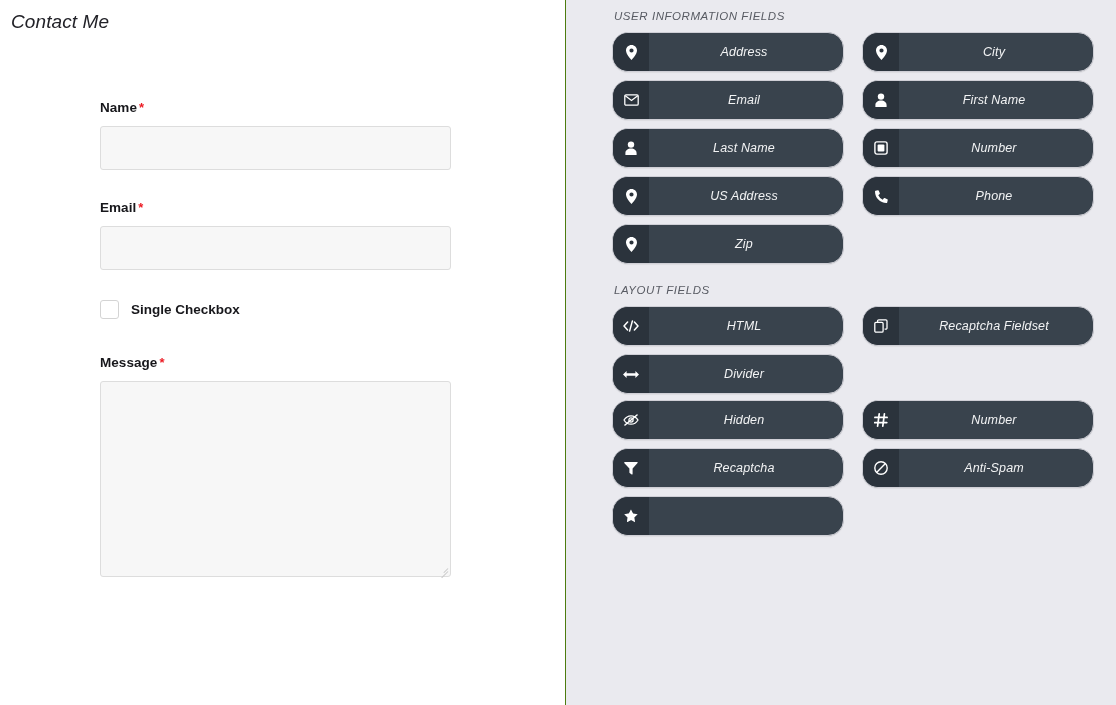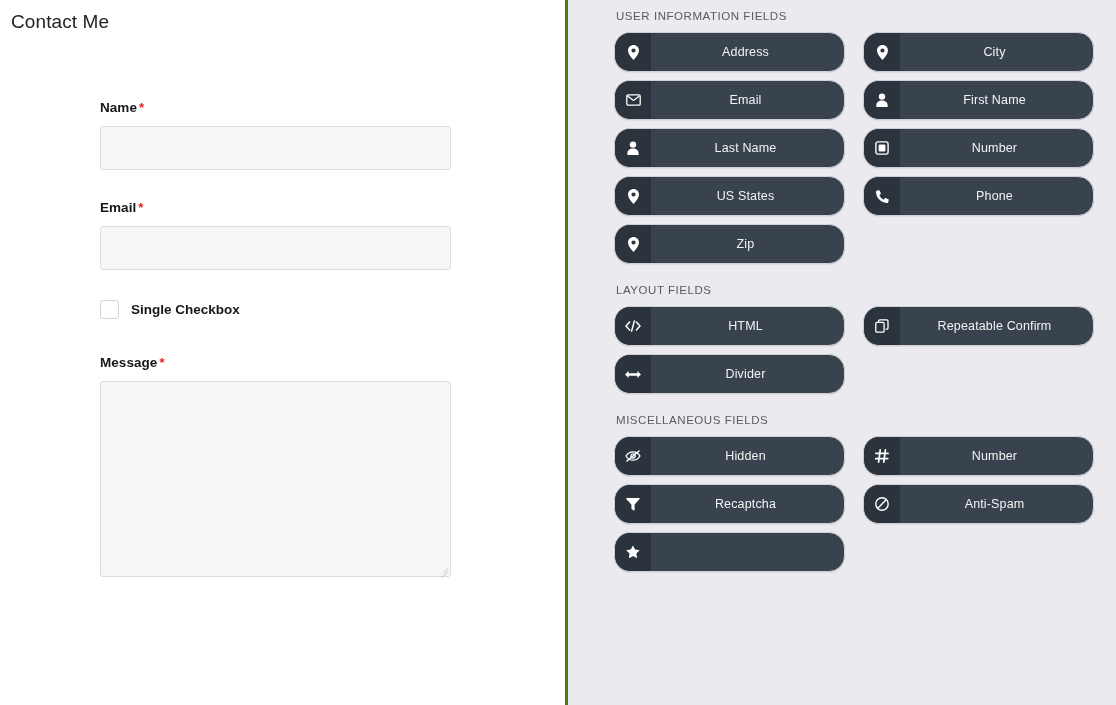--- a/index.html
+++ b/index.html
@@ -29,20 +29,21 @@
   }
 
   .page-title {
     position: absolute;
     left: 11px;
     top: 11px;
     font-size: 19px;
     font-weight: 400;
     color: #222228;
     letter-spacing: 0.1px;
+    font-style: italic;
   }
 
   .form-body {
     position: absolute;
     left: 100px;
     top: 100px;
     width: 360px;
   }
 
   .field-block { margin-bottom: 30px; }
@@ -129,23 +130,24 @@
     transform-origin: right center;
   }
   .resize-grip i:nth-child(1) { bottom: 2px; width: 9px; }
   .resize-grip i:nth-child(2) { bottom: 5px; width: 6px; }
 
   
   .fields-panel {
     flex: 1 1 auto;
     height: 705px;
     background: #eaeaef;
-    border-left: 3px solid #4d7c0f;
+    border-left: 1px solid #4d7c0f;
     padding: 10px 22px 0 46px;
     overflow: hidden;
+    font-style: italic;
   }
 
   .section { margin-bottom: 6px; }
 
   .section-title {
     font-size: 11.5px;
     font-weight: 400;
     color: #585b63;
     letter-spacing: 0.55px;
     margin: 0 0 10px 2px;
@@ -284,21 +286,21 @@
               </svg>
             </span>
             <span class="btn-text">Number</span>
           </div>
           <div class="field-btn">
             <span class="btn-icon">
               <svg width="11" height="15" viewBox="0 0 11 15" fill="currentColor">
                 <path d="M5.5 0C2.46 0 0 2.46 0 5.5 0 9.6 5.5 15 5.5 15S11 9.6 11 5.5C11 2.46 8.54 0 5.5 0zm0 7.6a2.1 2.1 0 110-4.2 2.1 2.1 0 010 4.2z"></path>
               </svg>
             </span>
-            <span class="btn-text">US States</span>
+            <span class="btn-text">US Address</span>
           </div>
           <div class="field-btn">
             <span class="btn-icon">
               <svg width="13" height="13" viewBox="0 0 13 13" fill="currentColor">
                 <path d="M12.3 9.2l-2.6-1.1a.75.75 0 00-.87.21l-1.1 1.35A9.1 9.1 0 013.3 5.2l1.35-1.1a.75.75 0 00.21-.87L3.77.67A.75.75 0 002.9.24L.52.8A.75.75 0 000 1.53C0 7.86 5.15 13 11.47 13a.75.75 0 00.73-.52l.56-2.4a.76.76 0 00-.46-.88z"></path>
               </svg>
             </span>
             <span class="btn-text">Phone</span>
           </div>
           <div class="field-btn">
@@ -325,35 +327,34 @@
             </span>
             <span class="btn-text">HTML</span>
           </div>
           <div class="field-btn">
             <span class="btn-icon">
               <svg width="14" height="14" viewBox="0 0 14 14" fill="none" stroke="currentColor" stroke-width="1.3">
                 <rect x="0.8" y="3.4" width="8.3" height="9.8" rx="1.2"></rect>
                 <path d="M3.6 3.2V2A1.2 1.2 0 014.8.8h7A1.2 1.2 0 0113 2v7a1.2 1.2 0 01-1.2 1.2h-1.2"></path>
               </svg>
             </span>
-            <span class="btn-text">Repeatable Confirm</span>
+            <span class="btn-text">Recaptcha Fieldset</span>
           </div>
           <div class="field-btn">
             <span class="btn-icon">
               <svg width="16" height="9" viewBox="0 0 16 9" fill="currentColor">
                 <path d="M0 4.5L3.6 1.1v2.1h8.8V1.1L16 4.5 12.4 7.9V5.8H3.6v2.1z"></path>
               </svg>
             </span>
             <span class="btn-text">Divider</span>
           </div>
           <div class="field-btn empty-cell"></div>
         </div>
       </div>
       <div class="section">
-        <div class="section-title">MISCELLANEOUS FIELDS</div>
         <div class="btn-grid">
           <div class="field-btn">
             <span class="btn-icon">
               <svg width="16" height="12" viewBox="0 0 16 12" fill="none" stroke="currentColor" stroke-width="1.3">
                 <path d="M1 6s2.6-4.2 7-4.2S15 6 15 6s-2.6 4.2-7 4.2S1 6 1 6z"></path>
                 <circle cx="8" cy="6" r="2.1"></circle>
                 <path d="M2 11L14 1" stroke-width="1.6" stroke-linecap="round"></path>
               </svg>
             </span>
             <span class="btn-text">Hidden</span>

